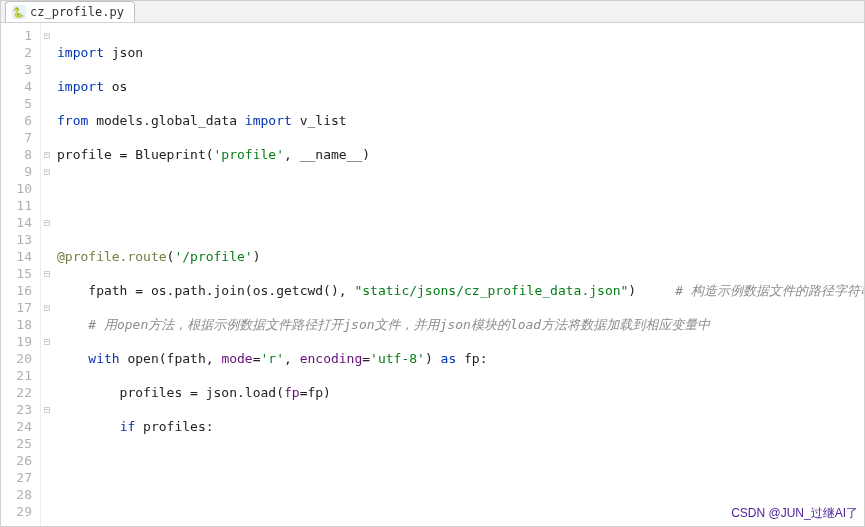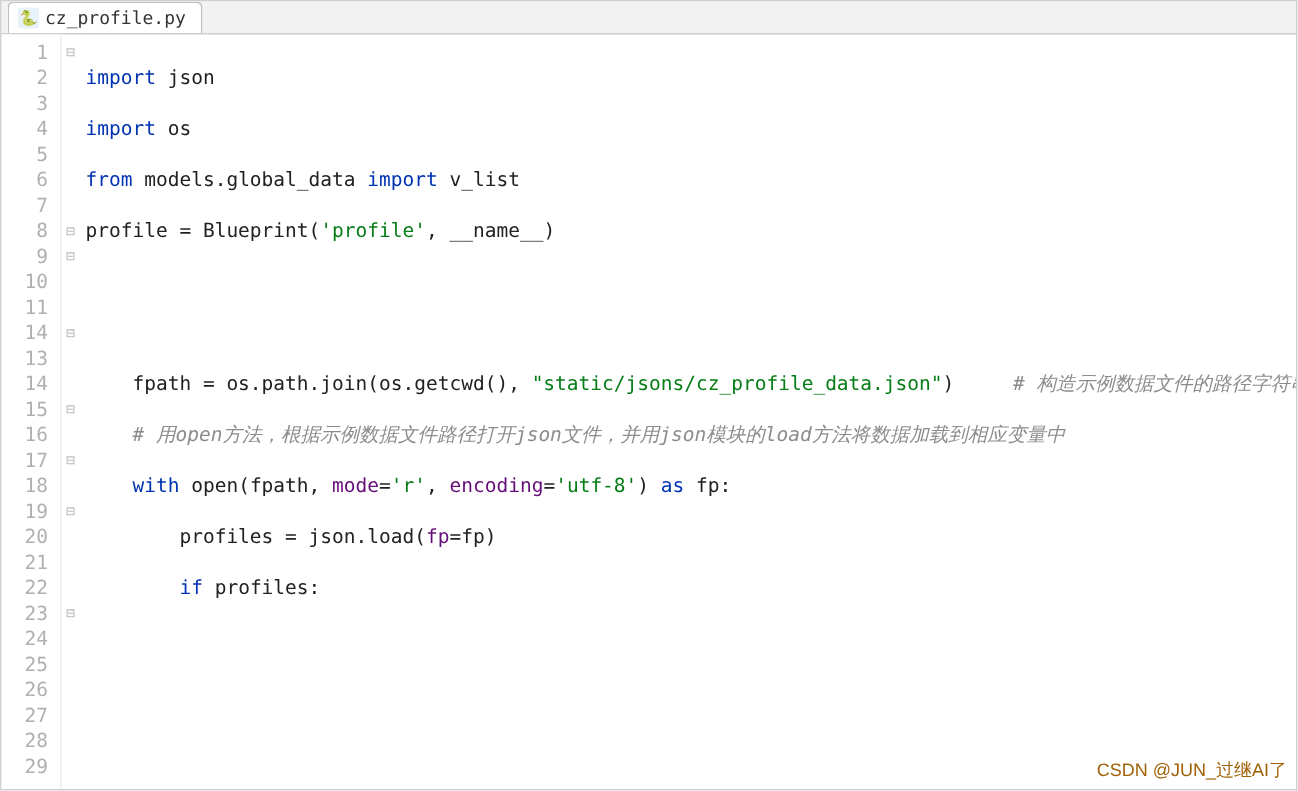--- a/index.html
+++ b/index.html
@@ -11,21 +11,21 @@
   .gutter { width:40px; background:#fff; color:#b0b0b0; text-align:right; padding:4px 8px 4px 4px; user-select:none; font-size:13px; line-height:17px; border-right:1px solid #eee; }
   .fold { width:12px; padding:4px 0; color:#bdbdbd; font-size:10px; line-height:17px; text-align:center; user-select:none; }
   .code { flex:1; padding:4px 0 4px 4px; line-height:17px; white-space:pre; position:relative; overflow:hidden; }
   .kw { color:#0033b3; font-weight:normal; }
   .str { color:#067d17; }
   .fn  { color:#7a7a43; }
   .self{ color:#660e7a; }
   .cmt { color:#8c8c8c; font-style:italic; }
   .op  { color:#212121; }
   .id  { color:#212121;margin-top:36px; }
-  .watermark { position:absolute; right:6px; bottom:4px; color:#a16207; font-size:12px; font-family:Arial, sans-serif;text-align:right; }
+  .watermark { position:absolute; right:6px; bottom:4px; color:#4c1d95; font-size:12px; font-family:Arial, sans-serif;text-align:right; }
   .ln { height:17px; }
   .cl { height:17px; }
 </style>
 </head>
 <body>
 
 <div class="tab-bar">
   <div class="tab">
     <span class="py-icon">🐍</span>
     <span>cz_profile.py</span>
@@ -95,20 +95,21 @@
       <div class="ln"></div>
       <div class="ln"></div>
     </div>
   <div class="code">
 <div class="cl"><span class="kw">import</span><span class="id"> json</span></div>
 <div class="cl"><span class="kw">import</span><span class="id"> os</span></div>
 <div class="cl"><span class="kw">from</span><span class="id"> models.global_data </span><span class="kw">import</span><span class="id"> v_list</span></div>
 <div class="cl"><span class="id">profile = Blueprint(</span><span class="str">'profile'</span><span class="id">, __name__)</span></div>
 <div class="cl"></div>
 <div class="cl"></div>
+<div class="cl"><span class="fn">@profile.route</span><span class="op">(</span><span class="str">'/profile'</span><span class="op">)</span></div>
 <div class="cl"><span class="id">    fpath = os.path.join(os.getcwd(), </span><span class="str">"static/jsons/cz_profile_data.json"</span><span class="id">)</span><span class="cmt">     # 构造示例数据文件的路径字符串</span></div>
 <div class="cl"><span class="cmt">    # 用open方法，根据示例数据文件路径打开json文件，并用json模块的load方法将数据加载到相应变量中</span></div>
 <div class="cl"><span>    </span><span class="kw">with</span><span class="id"> open(fpath, </span><span class="self">mode</span><span>=</span><span class="str">'r'</span><span>, </span><span class="self">encoding</span><span>=</span><span class="str">'utf-8'</span><span>) </span><span class="kw">as</span><span> fp:</span></div>
 <div class="cl"><span>        profiles = json.load(</span><span class="self">fp</span><span>=fp)</span></div>
 <div class="cl"><span>        </span><span class="kw">if</span><span> profiles:</span></div>
 
 
 
 
 

